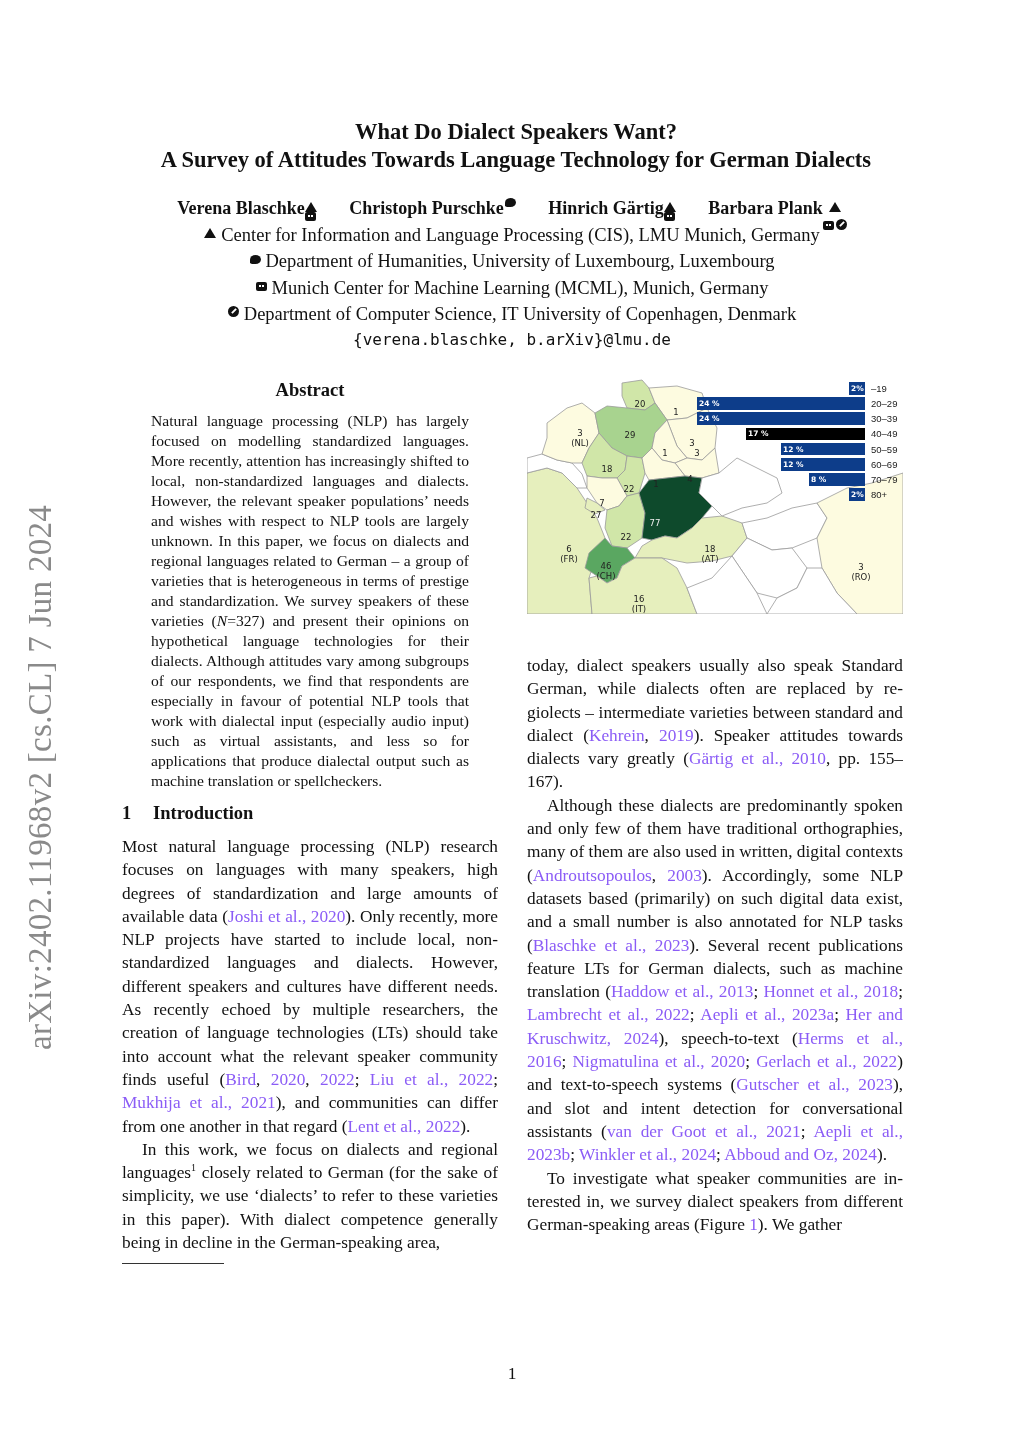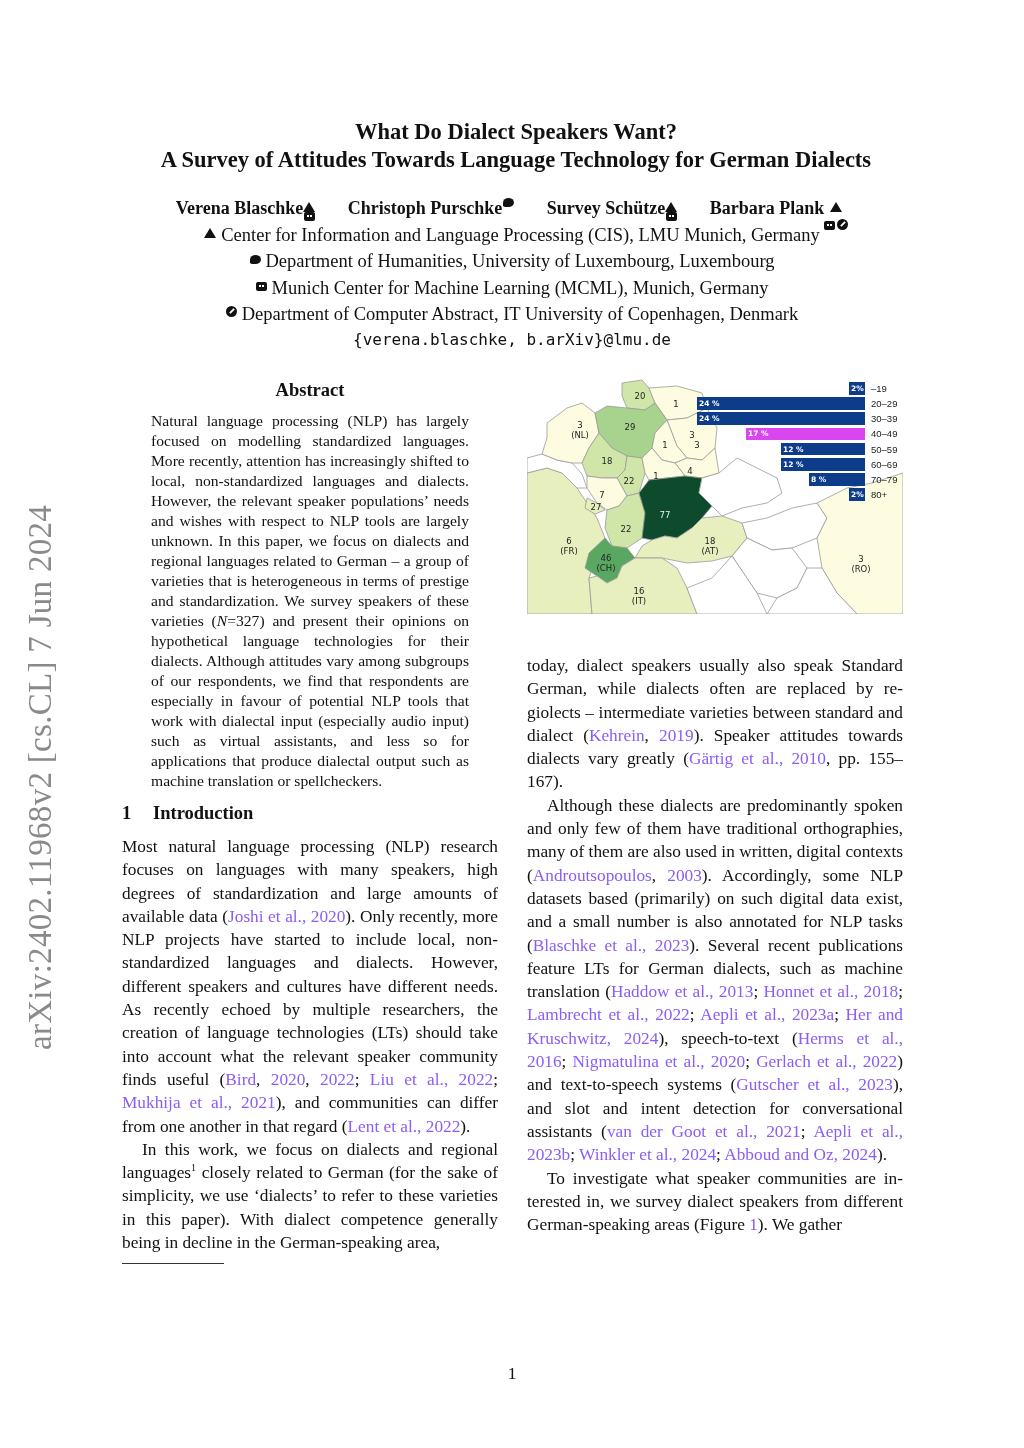--- a/index.html
+++ b/index.html
@@ -46,21 +46,21 @@
     .section-heading .num { display: inline-block; width: 31px; }
     .para { font-size: 17.3px; line-height: 23.3px; text-align: justify; margin: 0; }
     .para.indent { text-indent: 20px; }
     .cite { color: #8b5cf6; }
     sup.fn { font-size: 10px; line-height: 0; }
     .fn-rule { width: 102px; border-top: 1px solid #333; margin: 9px 0 6px 0; }
     .footnote { font-size: 14px; line-height: 18.5px; text-align: justify; text-indent: 20px; }
 
     .figure { position: relative; width: 376px; height: 236px; overflow: hidden; background: #fff; }
     .figure svg { position: absolute; left: 0; top: 0; }
-    .map-label { position: absolute; font-family: "DejaVu Sans", sans-serif; font-size: 8.5px; color: #222; text-align: center; line-height: 10px; transform: translateX(-50%); }
+    .map-label { position: absolute; font-family: "DejaVu Sans", sans-serif; font-size: 8.5px; color: #222; text-align: center; line-height: 10px; transform: translateX(-50%); margin-top: 8px; }
     .map-label.light { color: #f0f0f0; }
     .age-chart { position: absolute; left: 0; top: 0; width: 376px; height: 130px; }
     .age-row { position: absolute; right: 0; height: 12.5px; display: flex; align-items: center; }
     .age-bar { height: 12.5px; background: #0d3d8a; color: #fff; font-family: "DejaVu Sans", sans-serif; font-size: 7.5px; font-weight: bold; display: flex; align-items: center; padding-left: 2px; box-sizing: border-box; white-space: nowrap; }
     .age-label { width: 38px; padding-left: 6px; font-family: Liberation Sans, sans-serif; font-size: 9.5px; color: #222; box-sizing: border-box; }
     .caption { font-size: 15.5px; line-height: 20.5px; text-align: justify; margin-top: 16px; }
     .caption b { font-weight: bold; }
     .page-number { position: absolute; top: 1363px; left: 0; width: 1024px; text-align: center; font-size: 17.5px; }
   </style>
 </head>
@@ -77,38 +77,38 @@
   <span class="author">
     <span>Verena Blaschke</span><span class="stack">
         <span class="sym sym-mountain"></span>
         <span class="sym sym-robot"></span>
       </span>
   </span>
   <span class="author">
     <span>Christoph Purschke</span><span class="aff-sym"><span class="sym sym-bubble"></span></span>
   </span>
   <span class="author">
-    <span>Survey Schütze</span><span class="stack">
+    <span>Hinrich Gärtig</span><span class="stack">
         <span class="sym sym-mountain"></span>
         <span class="sym sym-robot"></span>
       </span>
   </span>
   <span class="author">
     <span>Barbara Plank</span><span class="stack">
         <span class="sym sym-mountain"></span>
         <span><span class="sym sym-robot"></span><span class="sym sym-compass" style="margin-left:2px"></span></span>
       </span>
   </span>
 </div>
 
 <div class="affiliations">
   <div><span class="sym sym-mountain"></span><span>Center for Information and Language Processing (CIS), LMU Munich, Germany</span></div>
   <div><span class="sym sym-bubble"></span><span>Department of Humanities, University of Luxembourg, Luxembourg</span></div>
   <div><span class="sym sym-robot"></span><span>Munich Center for Machine Learning (MCML), Munich, Germany</span></div>
-  <div><span class="sym sym-compass"></span><span>Department of Computer Abstract, IT University of Copenhagen, Denmark</span></div>
+  <div><span class="sym sym-compass"></span><span>Department of Computer Science, IT University of Copenhagen, Denmark</span></div>
   <div class="email">{verena.blaschke, b.arXiv}@lmu.de</div>
 </div>
 
 <div class="col-left">
   <div class="abstract-heading">Abstract</div>
   <div class="abstract-text"><span>Natural language processing (NLP) has largely focused on modelling standardized languages. More recently, attention has increasingly shifted to local, non-standardized languages and dialects. However, the relevant speaker populations’ needs and wishes with respect to NLP tools are largely unknown. In this paper, we focus on dialects and regional languages related to German – a group of varieties that is heterogeneous in terms of prestige and stan­dardization. We survey speakers of these va­rieties (</span><i>N</i><span>=327) and present their opinions on hypothetical language technologies for their dialects. Although attitudes vary among sub­groups of our respondents, we find that respon­dents are especially in favour of potential NLP tools that work with dialectal input (especially audio input) such as virtual assistants, and less so for applications that produce dialectal output such as machine translation or spellcheckers.</span></div>
 
   <div class="section-heading"><span class="num">1</span><span>Introduction</span></div>
 
   <p class="para" style="margin-top:10px"><span>Most natural language processing (NLP) research focuses on languages with many speakers, high degrees of standardization and large amounts of available data (</span><span class="cite">Joshi et al., 2020</span><span>). Only recently, more NLP projects have started to include local, non-standardized languages and dialects. However, different speakers and cultures have different needs. As recently echoed by multiple researchers, the creation of language technologies (LTs) should take into account what the relevant speaker community finds useful (</span><span class="cite">Bird</span><span>, </span><span class="cite">2020</span><span>, </span><span class="cite">2022</span><span>; </span><span class="cite">Liu et al., 2022</span><span>; </span><span class="cite">Mukhija et al., 2021</span><span>), and communities can differ from one another in that regard (</span><span class="cite">Lent et al., 2022</span><span>).</span></p>
@@ -178,21 +178,21 @@
       <div class="map-label" style="left:103px;top:44px">29</div>
       <div class="map-label" style="left:165px;top:52px">3</div>
       <div class="map-label" style="left:138px;top:62px">1</div>
       <div class="map-label" style="left:170px;top:62px">3</div>
       <div class="map-label" style="left:80px;top:78px">18</div>
       <div class="map-label" style="left:163px;top:88px">4</div>
       <div class="map-label" style="left:102px;top:98px">22</div>
       <div class="map-label" style="left:129px;top:93px">1</div>
       <div class="map-label" style="left:75px;top:112px">7</div>
       <div class="map-label" style="left:69px;top:124px">27</div>
-      <div class="map-label light" style="left:138px;top:132px">77</div>
+      <div class="map-label light" style="left:128px;top:132px">77</div>
       <div class="map-label" style="left:99px;top:146px">22</div>
       <div class="map-label" style="left:42px;top:158px;white-space:pre">6
 (FR)</div>
       <div class="map-label" style="left:183px;top:158px;white-space:pre">18
 (AT)</div>
       <div class="map-label" style="left:79px;top:175px;white-space:pre">46
 (CH)</div>
       <div class="map-label" style="left:334px;top:176px;white-space:pre">3
 (RO)</div>
       <div class="map-label" style="left:112px;top:208px;white-space:pre">16
@@ -206,21 +206,21 @@
         </div>
         <div class="age-row" style="top: 19.2px;">
           <div class="age-bar" style="background: rgb(13, 61, 138); width: 168px;">24 %</div>
           <div class="age-label">20–29</div>
         </div>
         <div class="age-row" style="top: 34.4px;">
           <div class="age-bar" style="background: rgb(13, 61, 138); width: 168px;">24 %</div>
           <div class="age-label">30–39</div>
         </div>
         <div class="age-row" style="top: 49.6px;">
-          <div class="age-bar" style="background: #d946ef; width: 119px;">17 %</div>
+          <div class="age-bar" style="background: #000000; width: 119px;">17 %</div>
           <div class="age-label">40–49</div>
         </div>
         <div class="age-row" style="top: 64.8px;">
           <div class="age-bar" style="background: rgb(13, 61, 138); width: 84px;">12 %</div>
           <div class="age-label">50–59</div>
         </div>
         <div class="age-row" style="top: 80px;">
           <div class="age-bar" style="background: rgb(13, 61, 138); width: 84px;">12 %</div>
           <div class="age-label">60–69</div>
         </div>

